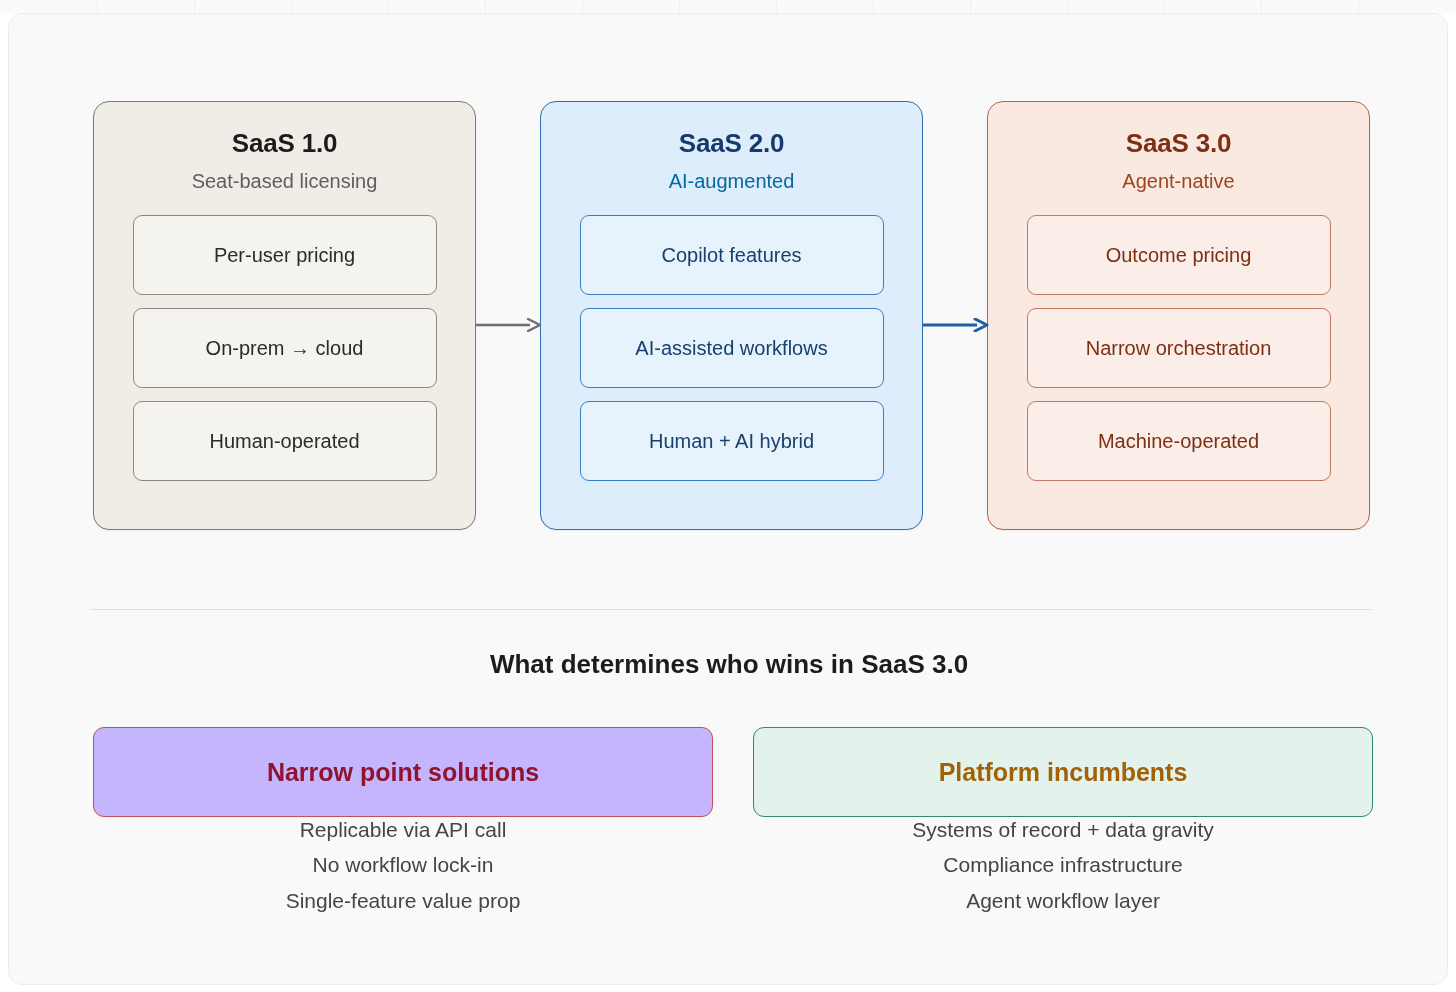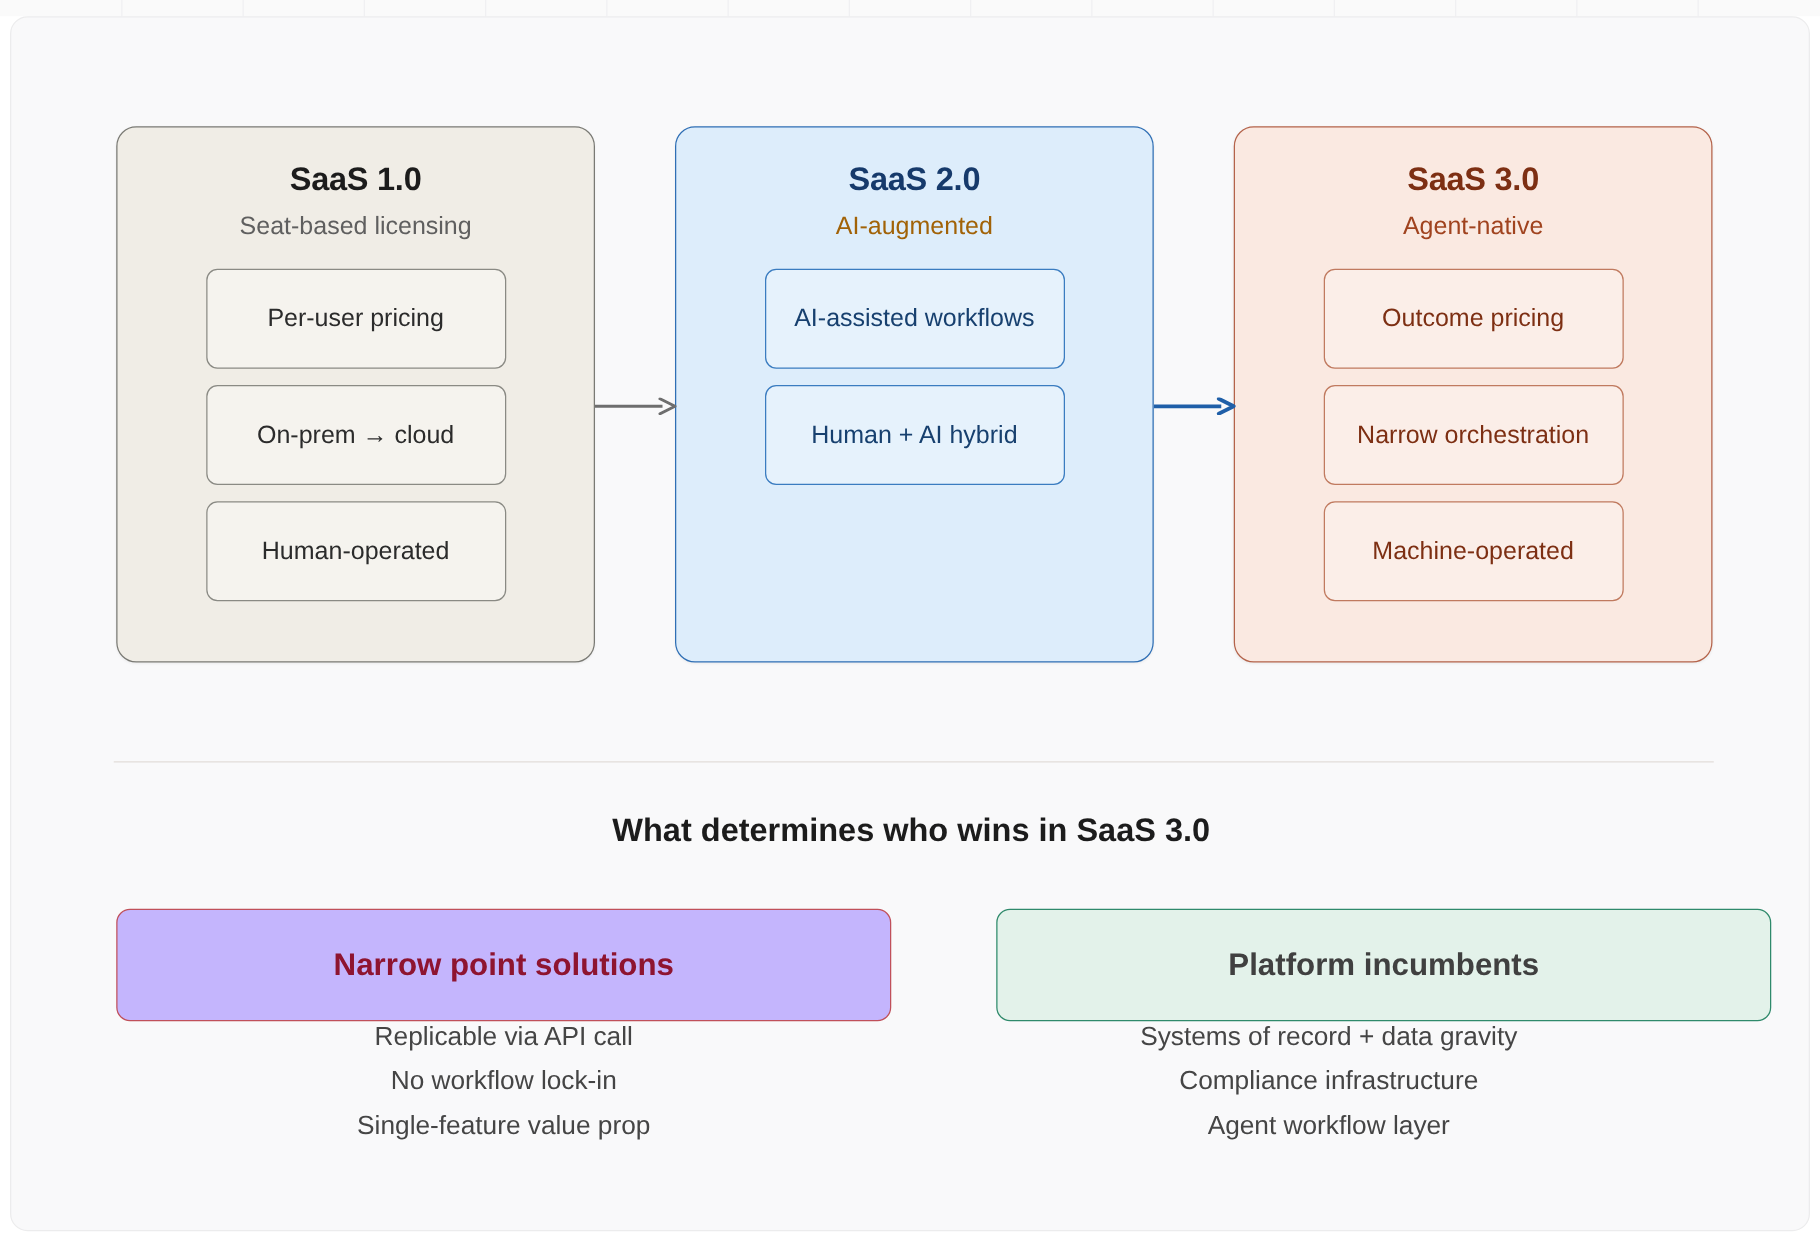--- a/index.html
+++ b/index.html
@@ -76,33 +76,33 @@
     letter-spacing: -0.2px;
   }
   .era-sub {
     text-align: center;
     font-size: 20px;
     margin-top: 11px;
   }
   .c1 .era-title { color: #1c1c1c; }
   .c1 .era-sub   { color: #5f5f5f; }
   .c2 .era-title { color: #163a6b; }
-  .c2 .era-sub   { color: #a16207; }
+  .c2 .era-sub   { color: #0369a1; }
   .c3 .era-title { color: #7d2f13; }
   .c3 .era-sub   { color: #a0431f; }
 
   .pill-stack {
     margin-top: 22px;
     display: flex;
     flex-direction: column;
     align-items: center;
     gap: 13px;
   }
   .pill {
-    width: 240px;
+    width: 304px;
     height: 80px;
     border-radius: 9px;
     border: 1.3px solid;
     box-sizing: border-box;
     display: flex;
     align-items: center;
     justify-content: center;
     font-size: 20px;
   }
   .c1 .pill { background: #f5f3ee; border-color: #8a8a84; color: #2b2b2b; }
@@ -162,22 +162,21 @@
     font-weight: bold;
   }
   .outcome-col.left .outcome-box {
     background: #c4b5fd;
     border-color: #c0505a;
     color: #8e1430;
   }
   .outcome-col.right .outcome-box {
     background: #e3f2ea;
     border-color: #2f8a6b;
-    color: #404040;
-    margin-left: 44px;
+    color: #a16207;
   }
 
   .outcome-list {
     display: flex;
     flex-direction: column;
     align-items: center;
     gap: 9px;
   }
   .outcome-item {
     font-size: 21px;
@@ -216,20 +215,21 @@
         <div class="pill">Per-user pricing</div>
         <div class="pill">On-prem → cloud</div>
         <div class="pill">Human-operated</div>
       </div>
     </div>
 
     <div class="era-card c2">
       <div class="era-title">SaaS 2.0</div>
       <div class="era-sub">AI-augmented</div>
       <div class="pill-stack">
+        <div class="pill">Copilot features</div>
         <div class="pill">AI-assisted workflows</div>
         <div class="pill">Human + AI hybrid</div>
       </div>
     </div>
 
     <div class="era-card c3">
       <div class="era-title">SaaS 3.0</div>
       <div class="era-sub">Agent-native</div>
       <div class="pill-stack">
         <div class="pill">Outcome pricing</div>

